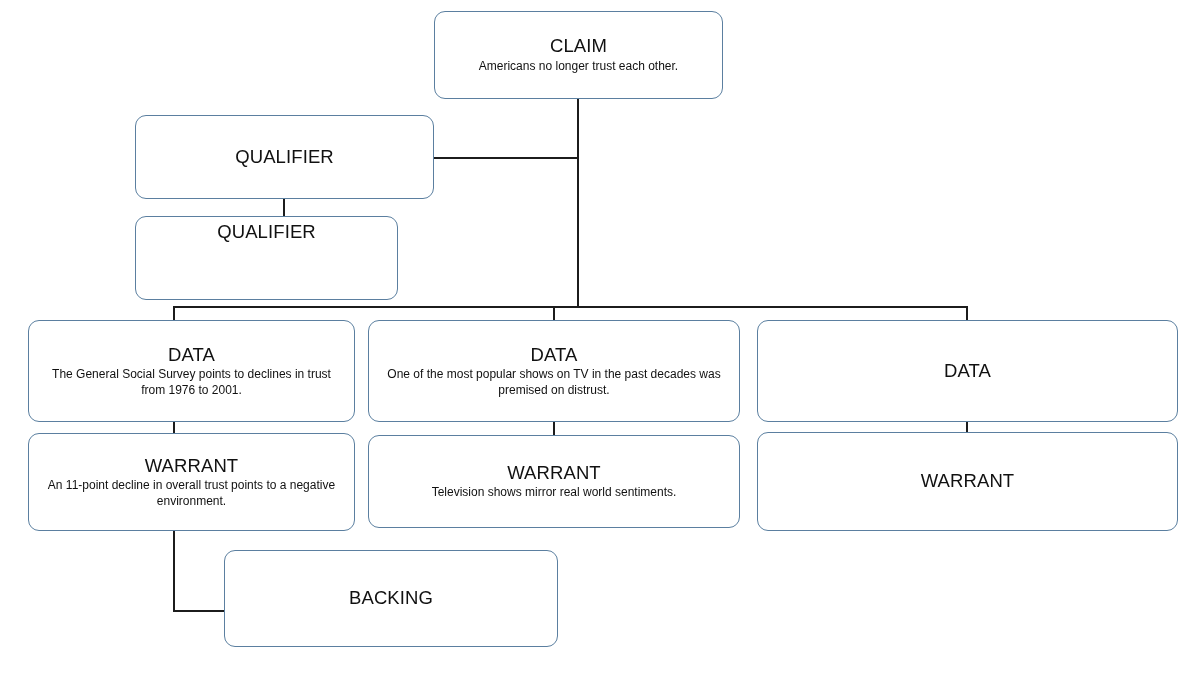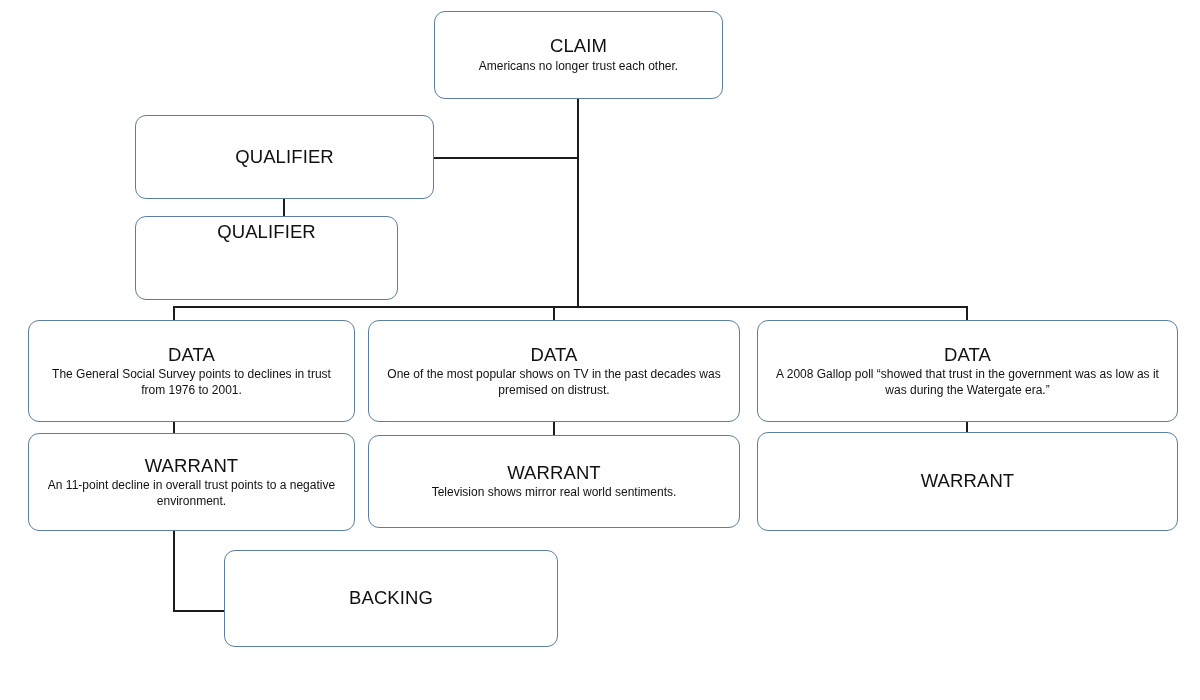--- a/index.html
+++ b/index.html
@@ -91,21 +91,20 @@
     <div class="node-body">The General Social Survey points to declines in trust from 1976 to 2001.</div>
   </div>
 
   <div class="node" style="left:368px; top:320px; width:372px; height:102px;">
     <div class="node-title">DATA</div>
     <div class="node-body">One of the most popular shows on TV in the past decades was premised on distrust.</div>
   </div>
 
   <div class="node" style="left:757px; top:320px; width:421px; height:102px;">
     <div class="node-title">DATA</div>
-    <div class="node-body">A 2008 Gallop poll “showed that trust in the government was as low as it was during the Watergate era.”</div>
   </div>
 
   <div class="node" style="left:28px; top:433px; width:327px; height:98px;">
     <div class="node-title">WARRANT</div>
     <div class="node-body">An 11-point decline in overall trust points to a negative environment.</div>
   </div>
 
   <div class="node" style="left:368px; top:435px; width:372px; height:93px;">
     <div class="node-title">WARRANT</div>
     <div class="node-body">Television shows mirror real world sentiments.</div>

